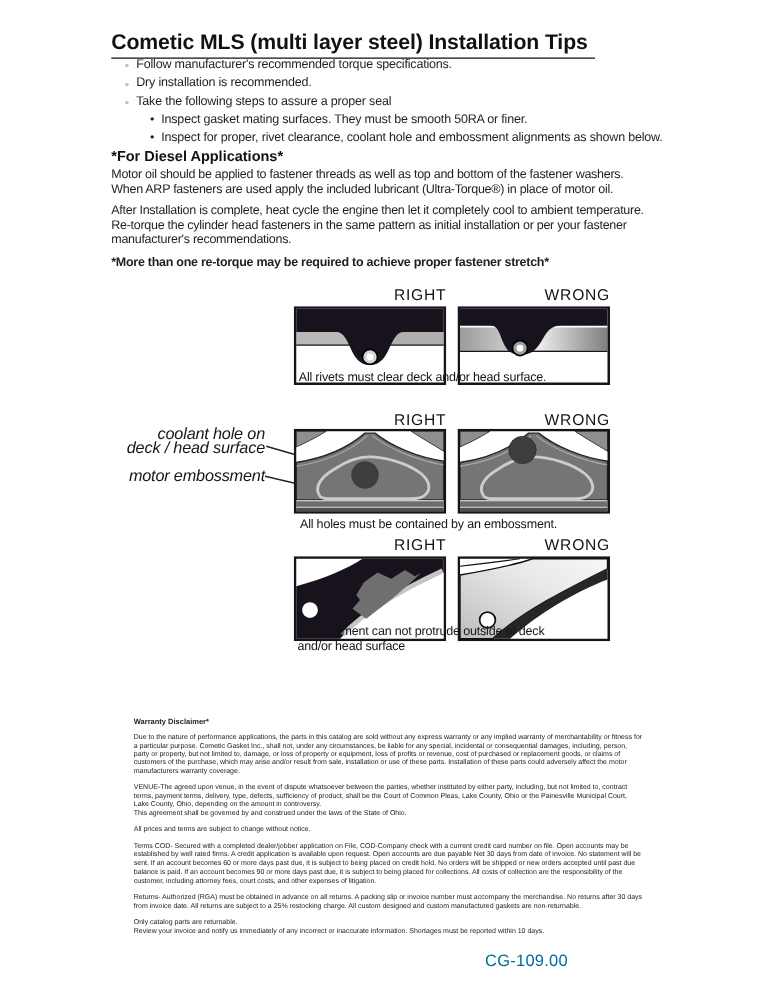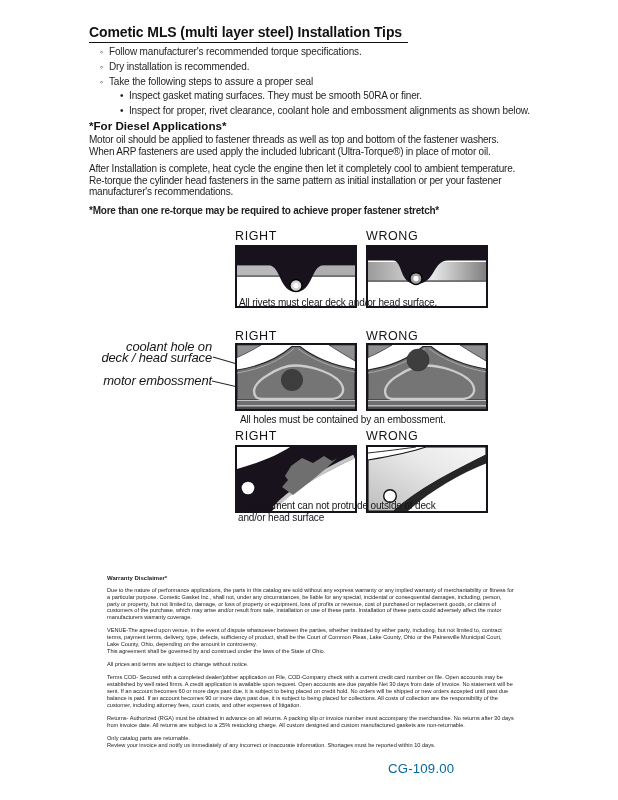--- a/index.html
+++ b/index.html
@@ -3,35 +3,35 @@
 <meta charset="utf-8">
 <style>
   html,body{margin:0;padding:0;background:#ffffff;}
   .page{
     position:relative;width:618px;height:800px;background:#ffffff;overflow:hidden;
     font-family:"Liberation Sans","DejaVu Sans",sans-serif;color:#1f1f1f;
   }
   .abs{position:absolute;}
   
   .title{
-    left:89px;top:24px;font-size:14px;font-weight:bold;color:#111;
+    left:89px;top:24px;font-size:17px;font-weight:bold;color:#111;
     letter-spacing:-0.1px;border-bottom:1.6px solid #111;padding:0 6px 2px 0;
   }
   
   .bullets{left:100px;top:45px;width:430px;font-size:10px;letter-spacing:-0.15px;}
   .b-row{display:flex;line-height:14.8px;white-space:nowrap;}
   .b-row .b-mark{width:9px;font-size:9px;color:#222;}
   .b-row.sub{margin-left:20px;}
   .b-row.sub .b-mark{font-size:10px;}
   
   .diesel-head{left:89px;top:119px;font-size:11.6px;font-weight:bold;color:#111;}
   .para{left:89px;width:427px;font-size:10px;line-height:11.6px;letter-spacing:-0.22px;}
   .p1{top:134px;} .p2{top:163px;} .p3{top:205px;font-weight:bold;}
   
-  .fig-label{width:122px;text-align:left;font-size:12.5px;letter-spacing:0.6px;color:#141414;}
+  .fig-label{width:122px;text-align:right;font-size:12.5px;letter-spacing:0.6px;color:#141414;}
   .row1-lab{top:229px;} .row2-lab{top:329px;} .row3-lab{top:429px;}
   .lab-right{left:235px;} .lab-wrong{left:366px;}
   .figbox{display:block;}
   .caption{font-size:10px;letter-spacing:-0.15px;color:#161616;}
   .cap1{left:239px;top:297px;}
   .cap2{left:240px;top:414px;}
   .cap3{left:238px;top:500px;line-height:11.6px;}
   .callout{font-size:13px;letter-spacing:-0.15px;color:#161616;text-align:right;width:120px;line-height:10.6px;font-style:italic;}
   .co1{left:92px;top:342px;}
   .co2{left:92px;top:376px;}

